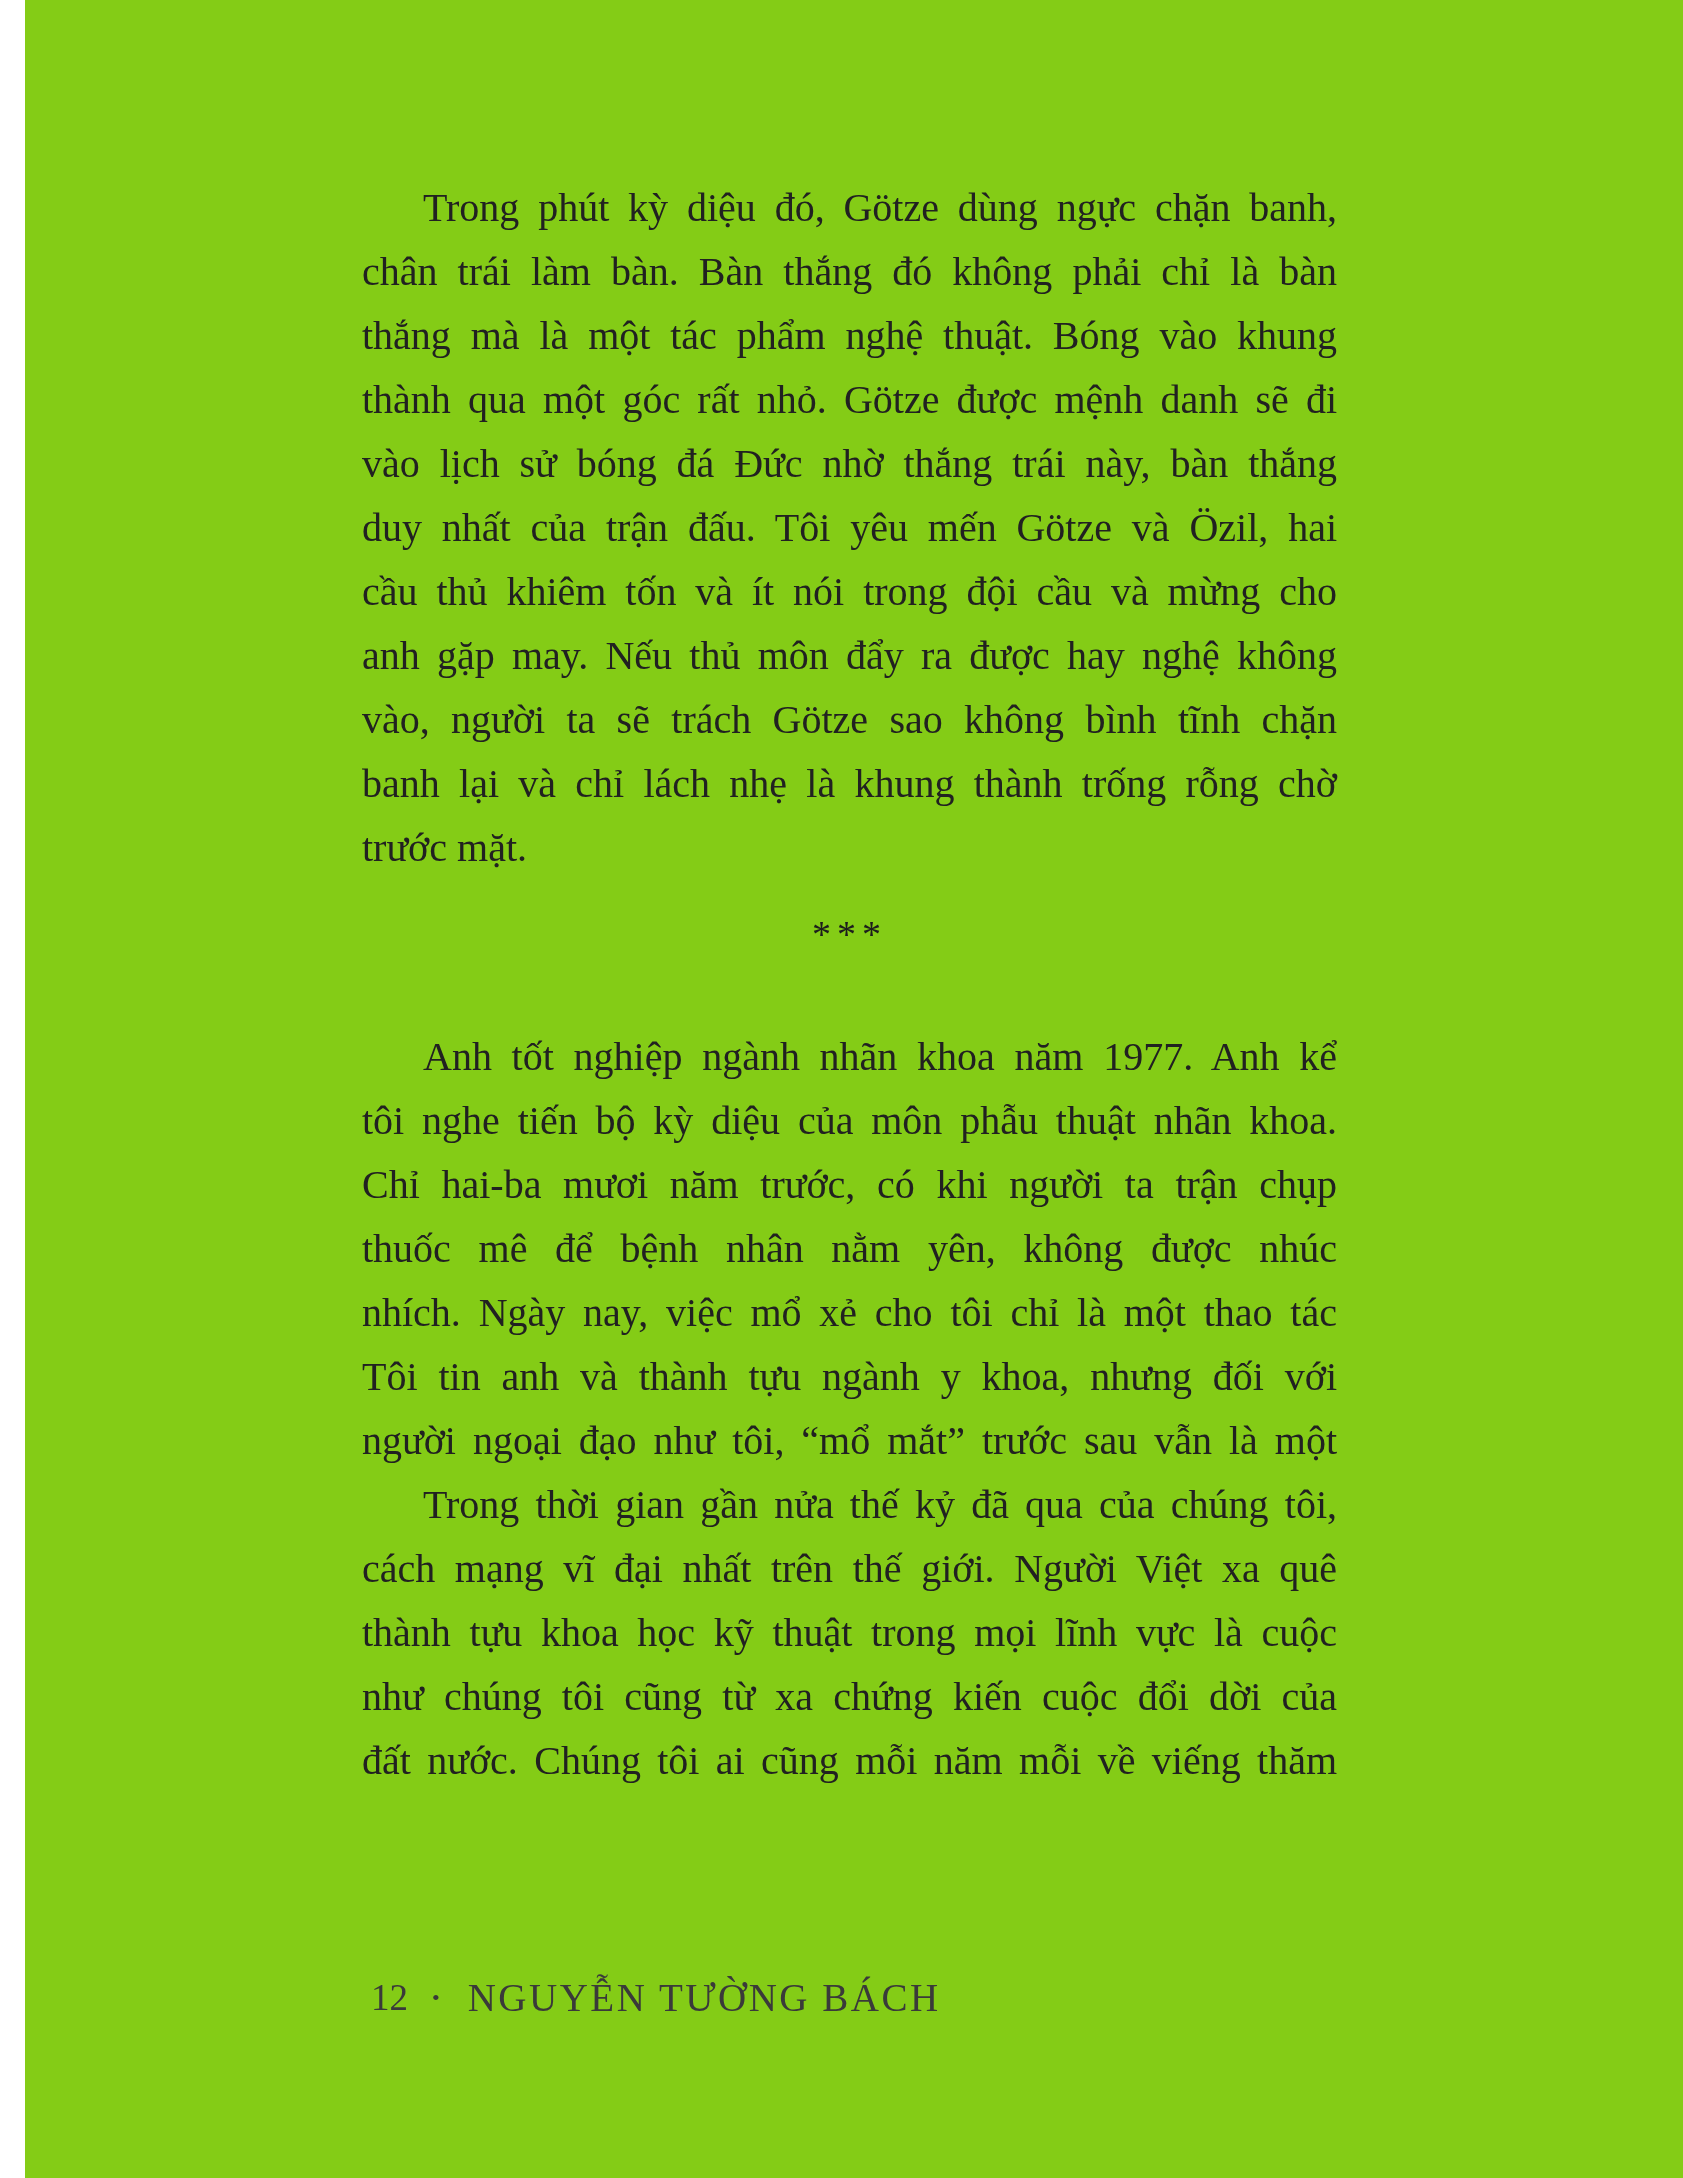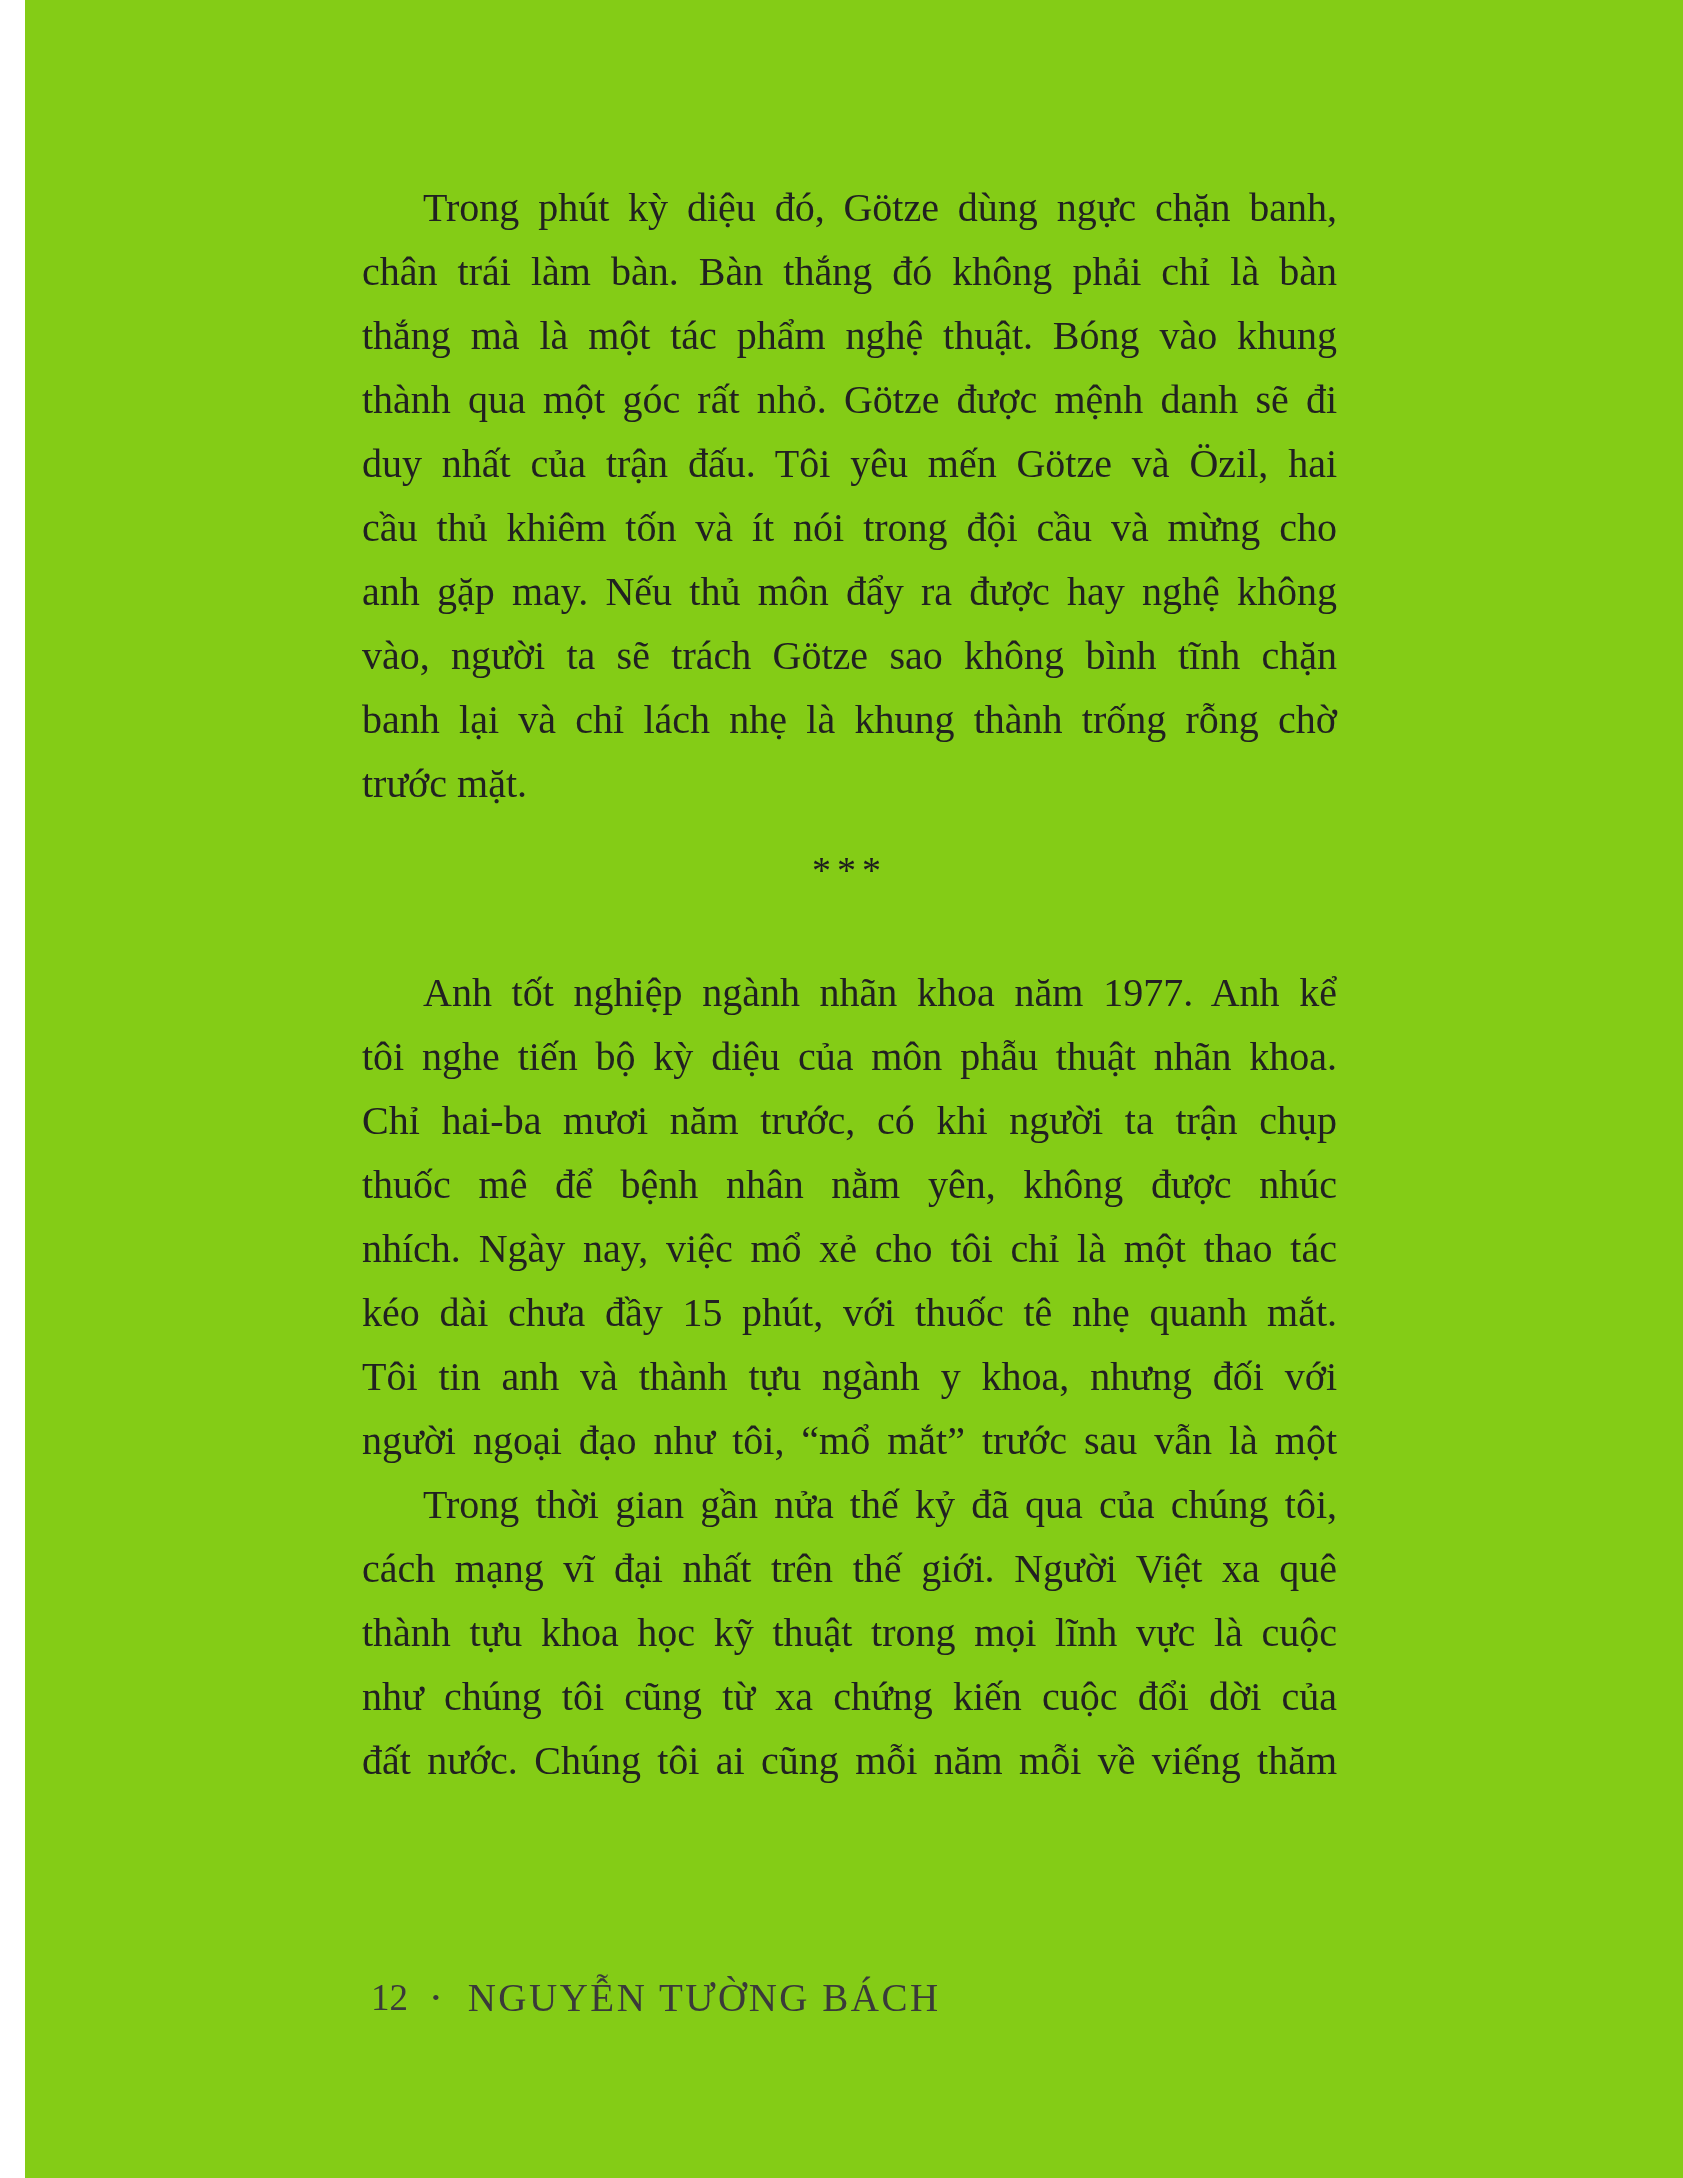--- a/index.html
+++ b/index.html
@@ -82,37 +82,37 @@
 
 <div class="page">
 
   <main class="body-text">
 
     <p class="para">
       <span class="line line--indent">Trong phút kỳ diệu đó, Götze dùng ngực chặn banh,</span>
       <span class="line">chân trái làm bàn. Bàn thắng đó không phải chỉ là bàn</span>
       <span class="line">thắng mà là một tác phẩm nghệ thuật. Bóng vào khung</span>
       <span class="line">thành qua một góc rất nhỏ. Götze được mệnh danh sẽ đi</span>
+      <span class="line">vào lịch sử bóng đá Đức nhờ thắng trái này, bàn thắng</span>
       <span class="line">duy nhất của trận đấu. Tôi yêu mến Götze và Özil, hai</span>
       <span class="line">cầu thủ khiêm tốn và ít nói trong đội cầu và mừng cho</span>
       <span class="line">anh gặp may. Nếu thủ môn đẩy ra được hay nghệ không</span>
       <span class="line">vào, người ta sẽ trách Götze sao không bình tĩnh chặn</span>
       <span class="line">banh lại và chỉ lách nhẹ là khung thành trống rỗng chờ</span>
       <span class="line line--last">trước mặt.</span>
     </p>
 
     <div class="separator">***</div>
 
     <p class="para para--second">
       <span class="line line--indent">Anh tốt nghiệp ngành nhãn khoa năm 1977. Anh kể</span>
       <span class="line">tôi nghe tiến bộ kỳ diệu của môn phẫu thuật nhãn khoa.</span>
       <span class="line">Chỉ hai-ba mươi năm trước, có khi người ta trận chụp</span>
       <span class="line">thuốc mê để bệnh nhân nằm yên, không được nhúc</span>
       <span class="line">nhích. Ngày nay, việc mổ xẻ cho tôi chỉ là một thao tác</span>
-      <span class="line">kéo dài chưa đầy 15 phút, với thuốc tê nhẹ quanh mắt.</span>
       <span class="line">Tôi tin anh và thành tựu ngành y khoa, nhưng đối với</span>
       <span class="line">người ngoại đạo như tôi, “mổ mắt” trước sau vẫn là một</span>
     </p>
 
     <p class="para">
       <span class="line line--indent">Trong thời gian gần nửa thế kỷ đã qua của chúng tôi,</span>
       <span class="line">cách mạng vĩ đại nhất trên thế giới. Người Việt xa quê</span>
       <span class="line">thành tựu khoa học kỹ thuật trong mọi lĩnh vực là cuộc</span>
       <span class="line">như chúng tôi cũng từ xa chứng kiến cuộc đổi dời của</span>
       <span class="line">đất nước. Chúng tôi ai cũng mỗi năm mỗi về viếng thăm</span>

